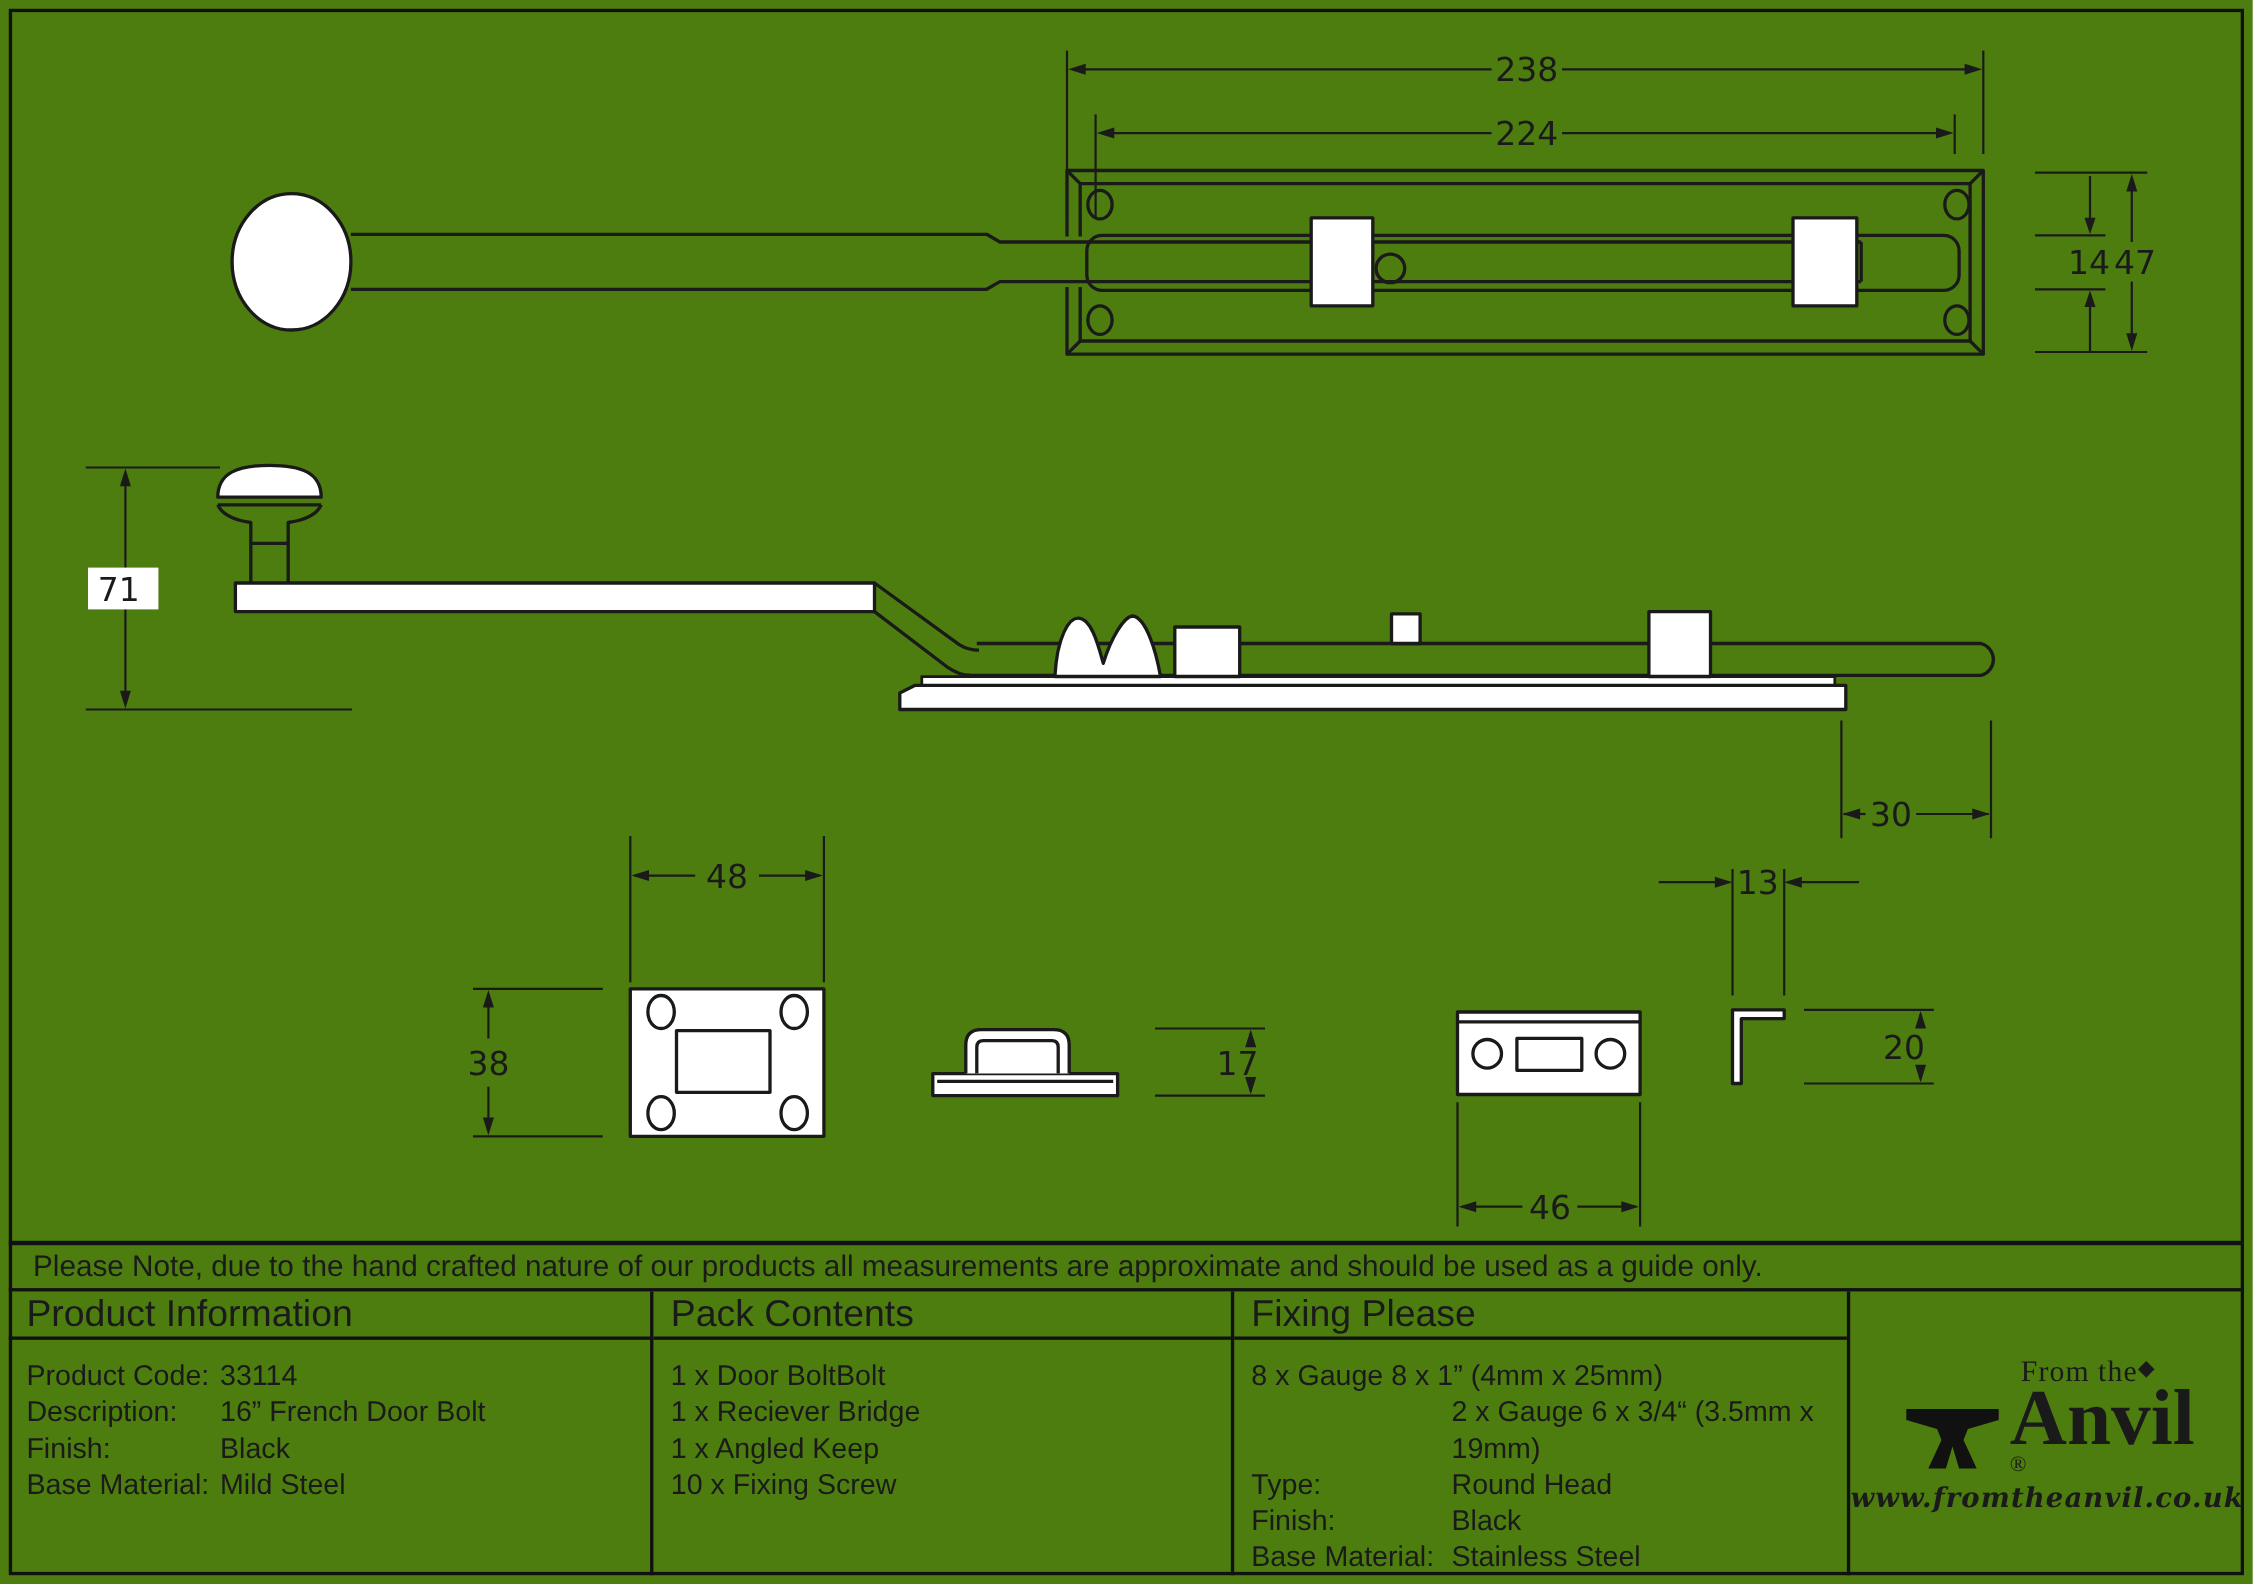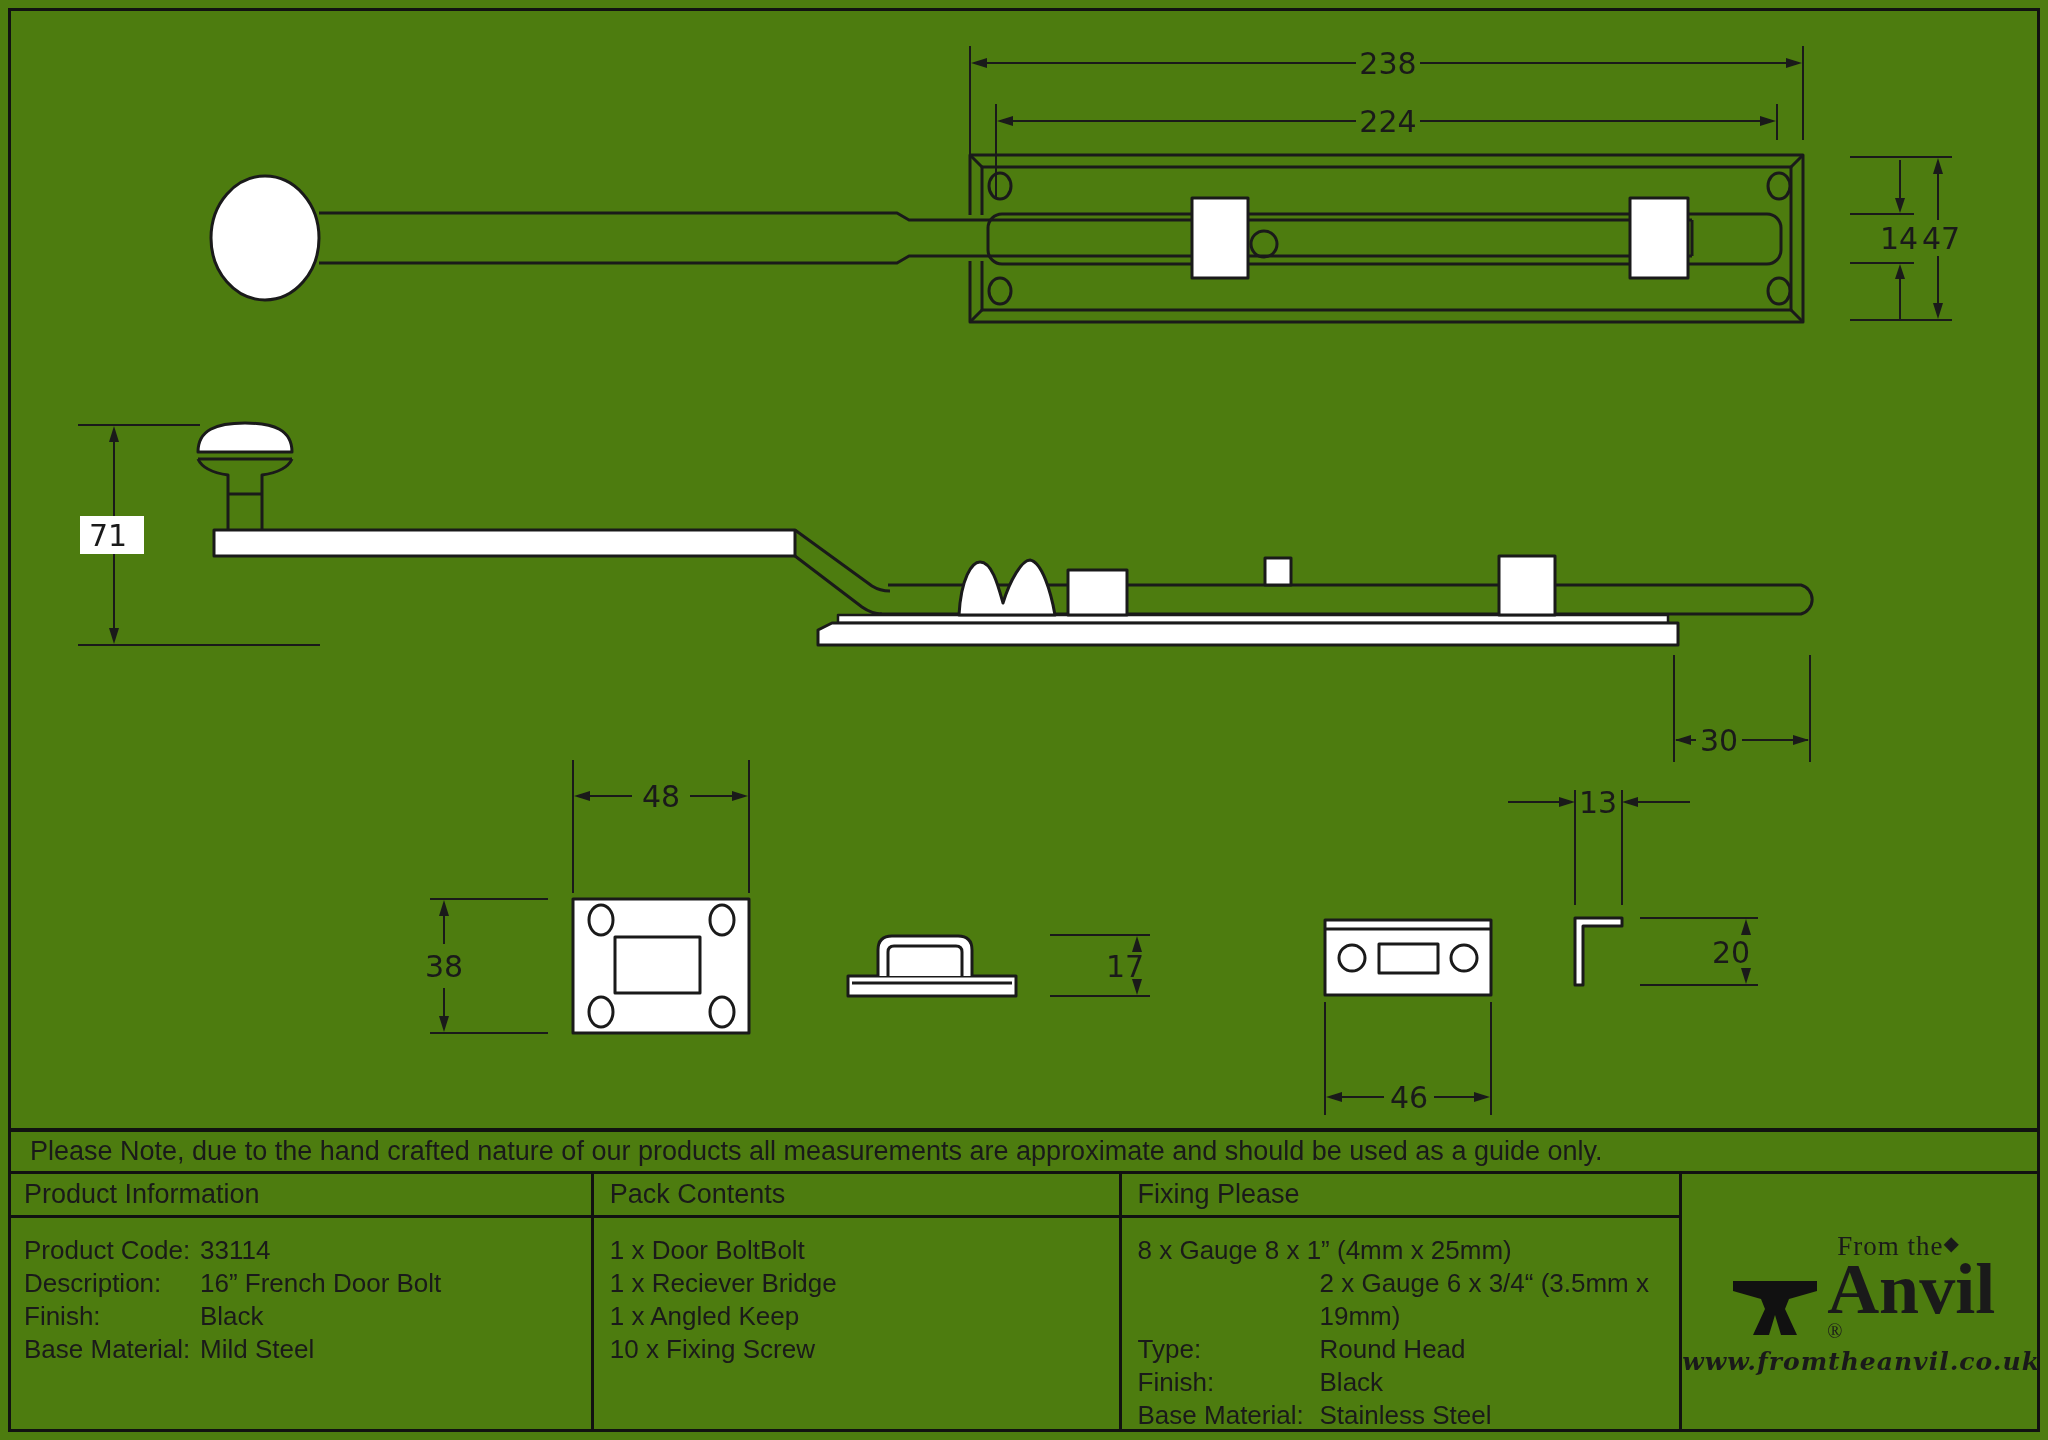--- a/index.html
+++ b/index.html
@@ -11,21 +11,21 @@
   .dimtext{font-family:"DejaVu Sans",sans-serif;font-size:30px;fill:#1a1a1a;}
   
   #bottom{position:absolute;left:8px;right:8px;top:1128px;bottom:8px;
           display:flex;flex-direction:column;}
   #note-row{height:61px;border-top:4px solid #111;display:flex;align-items:center;
             padding-left:22px;font-size:27px;}
   #spec-table{flex:1;border-top:3px solid #111;display:flex;}
   .col{box-sizing:border-box;border-right:3px solid #111;display:flex;flex-direction:column;}
   .col:last-child{border-right:none;}
   .col-header{height:41px;border-bottom:3px solid #111;display:flex;align-items:center;
-              padding-left:16px;font-size:27px;}
+              padding-left:16px;font-size:34px;}
   .col-body{flex:1;padding-top:16px;font-size:26px;line-height:33px;}
   .kv{display:flex;padding-left:16px;}
   .kv .k{flex:0 0 176px;}
   .fix .k{flex:0 0 182px;}
   .item{padding-left:16px;}
   #col-pi{width:586px;}
   #col-pack{width:528px;}
   #col-fix{width:561px;}
   #col-logo{flex:1;align-items:center;justify-content:center;display:flex;}
   

